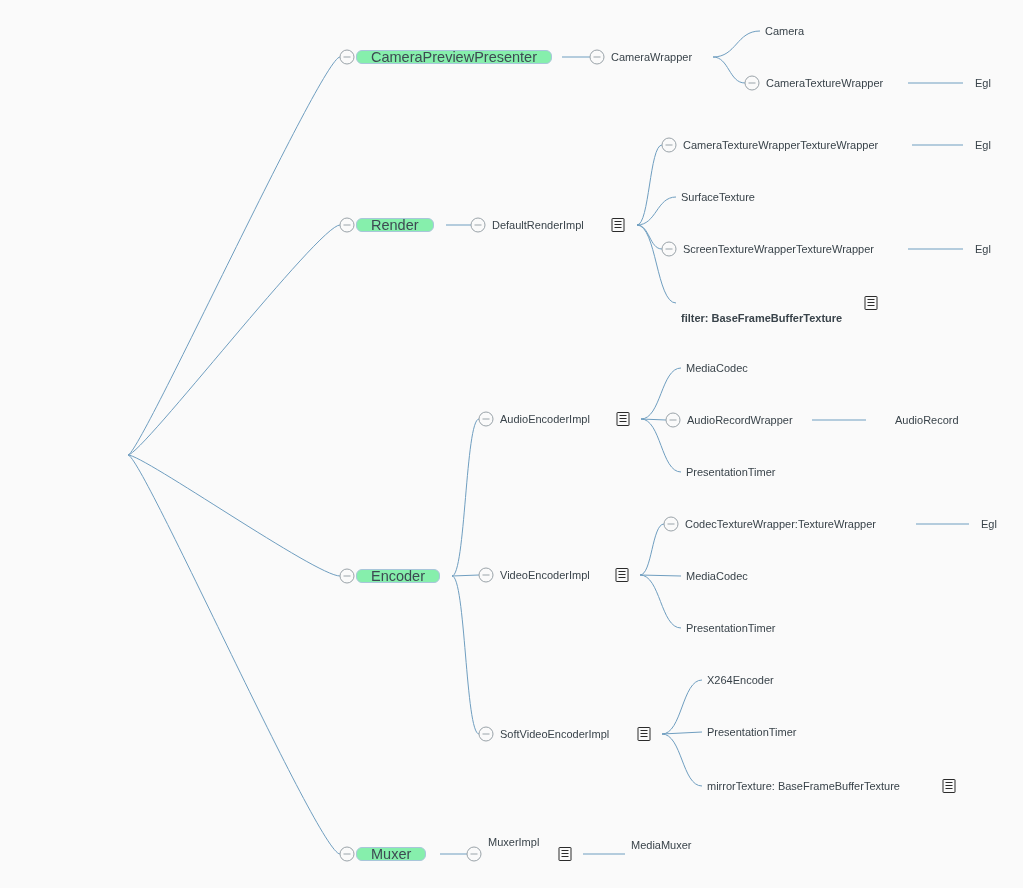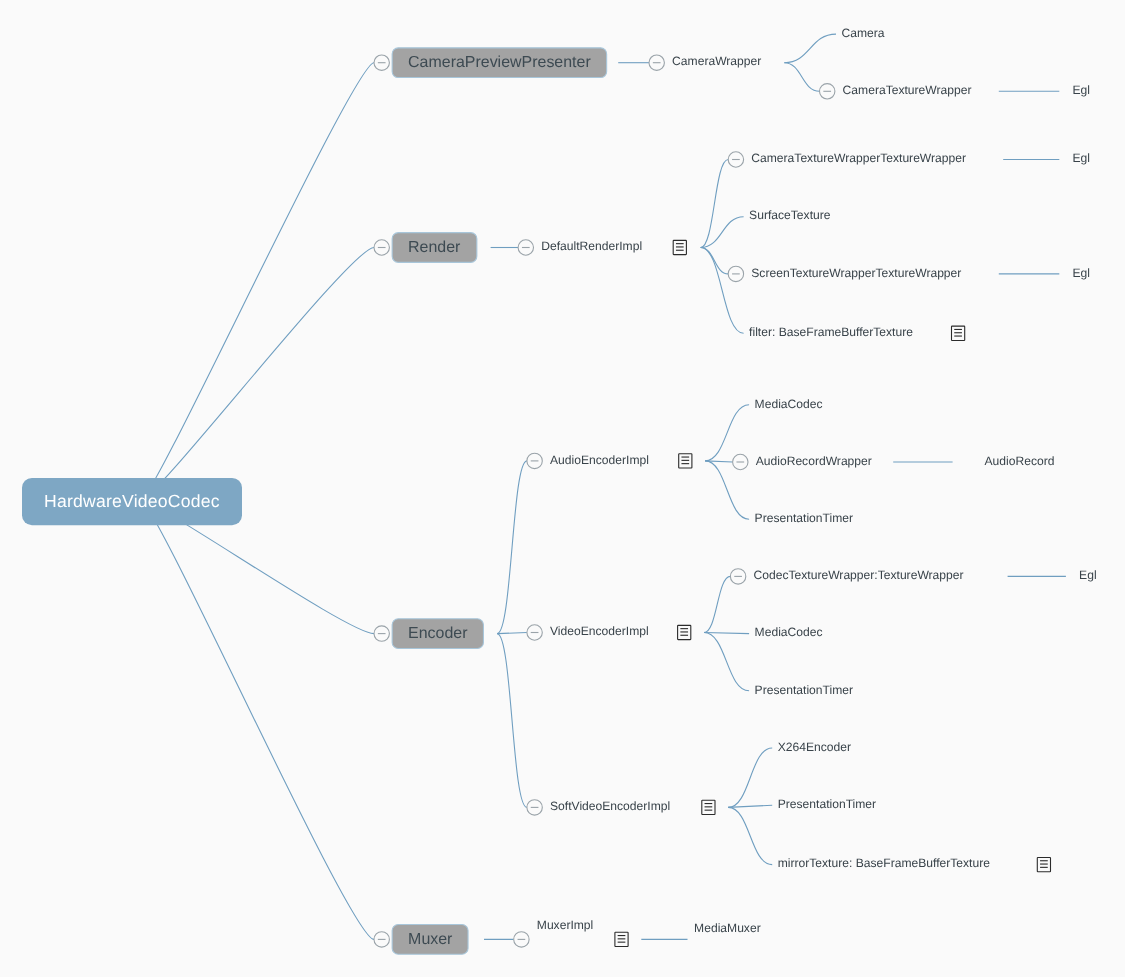--- a/index.html
+++ b/index.html
@@ -36,24 +36,24 @@
     color: #ffffff;
     font-size: 16px;
     height: 43px;
     padding: 0 20px;
     justify-content: center;
     transform: translateY(-50%);
   }
   .node.root .label { color: #ffffff; font-size: 16px; letter-spacing: .2px; }
   
   .node.boxed {
-    background: #a3a3a3;
+    background: #86efac;
     border: 1px solid #a8c6da;
     border-radius: 6px;
-    height: 28px;
+    height: 14px;
     padding: 0 14px;
     justify-content: center;
   }
   .node.boxed .label { color: #3d4a52; font-size: 14.5px; }
   
   .node.plain .label { color: #39434a; font-size: 11px; }
   .label { line-height: 1; }
   
   .toggle {
     position: absolute;
@@ -119,23 +119,20 @@
       <line x1="640" y1="575" x2="681" y2="576" stroke="#6f9ec0" stroke-width="1"></line>
       <path d="M640,575 C660.5,575 660.5,628 681,628" fill="none" stroke="#6f9ec0" stroke-width="1"></path>
       <line x1="916" y1="524" x2="969" y2="524" stroke="#6f9ec0" stroke-width="1"></line>
       <path d="M662,734 C682,734 682,680 702,680" fill="none" stroke="#6f9ec0" stroke-width="1"></path>
       <line x1="662" y1="734" x2="702" y2="732" stroke="#6f9ec0" stroke-width="1"></line>
       <path d="M662,734 C682,734 682,786 702,786" fill="none" stroke="#6f9ec0" stroke-width="1"></path>
       <line x1="440" y1="854" x2="467" y2="854" stroke="#6f9ec0" stroke-width="1"></line>
       <line x1="583" y1="854" x2="625" y2="854" stroke="#6f9ec0" stroke-width="1"></line>
     </svg>
 
-  <div class="node root" style="left:20px; top:456px;">
-    <span class="label">HardwareVideoCodec</span>
-  </div>
 
   <div class="toggle" style="left:347px; top:57px;"></div>
   <div class="node boxed" style="left:356px; top:57px;">
     <span class="label">CameraPreviewPresenter</span>
   </div>
   <div class="toggle" style="left:597px; top:57px;"></div>
   <div class="node plain" style="left:611px; top:57px;">
     <span class="label">CameraWrapper</span>
   </div>
   <div class="node plain" style="left:765px; top:31px;">
@@ -172,21 +169,21 @@
   </div>
 
   <div class="toggle" style="left:669px; top:249px;"></div>
   <div class="node plain" style="left:683px; top:249px;">
     <span class="label">ScreenTextureWrapperTextureWrapper</span>
   </div>
   <div class="node plain" style="left:975px; top:249px;">
     <span class="label">Egl</span>
   </div>
 
-  <div class="node plain" style="left:681px; top:303px;">
+  <div class="node plain" style="left:681px; top:318px;font-weight:bold;">
     <span class="label">filter: BaseFrameBufferTexture</span>
   </div>
   <div class="note-icon" style="left:871px; top:303px;"></div>
 
   <div class="toggle" style="left:347px; top:576px;"></div>
   <div class="node boxed" style="left:356px; top:576px;">
     <span class="label">Encoder</span>
   </div>
 
   <div class="toggle" style="left:486px; top:419px;"></div>

